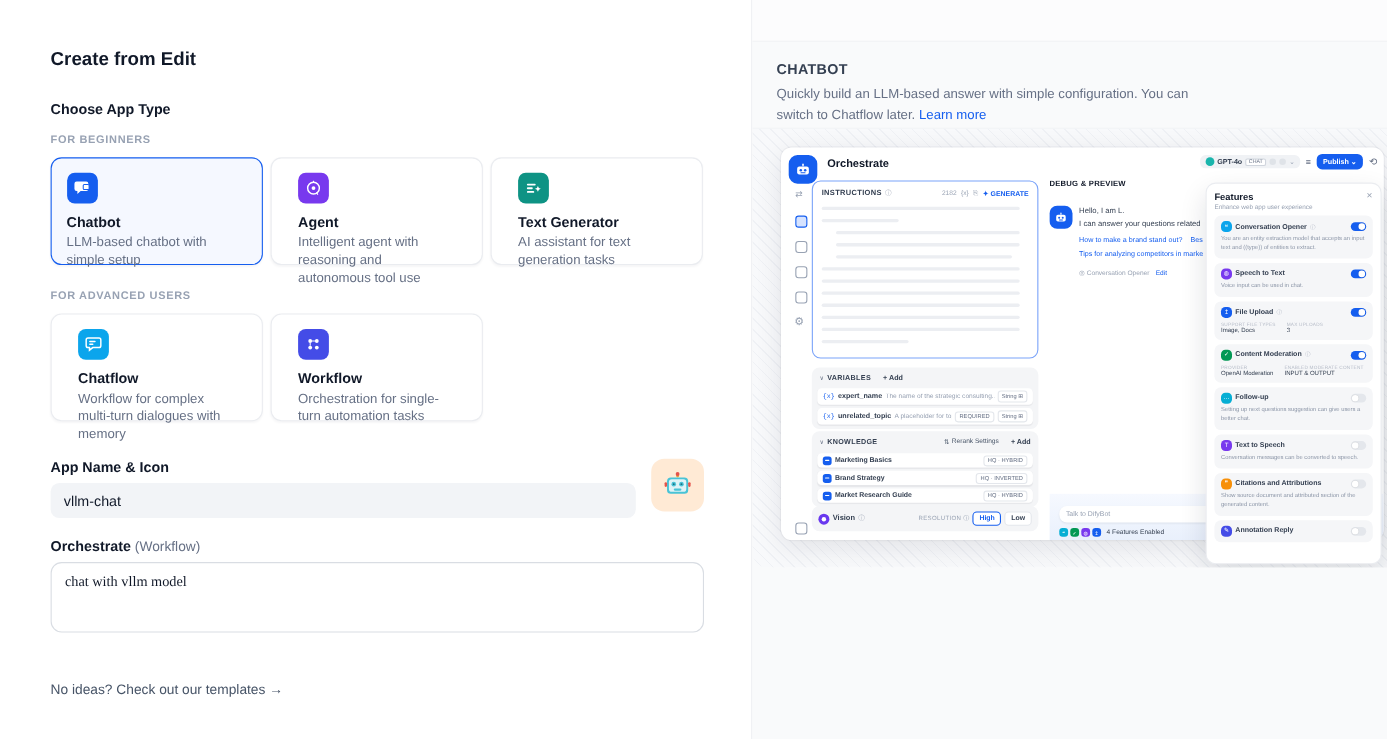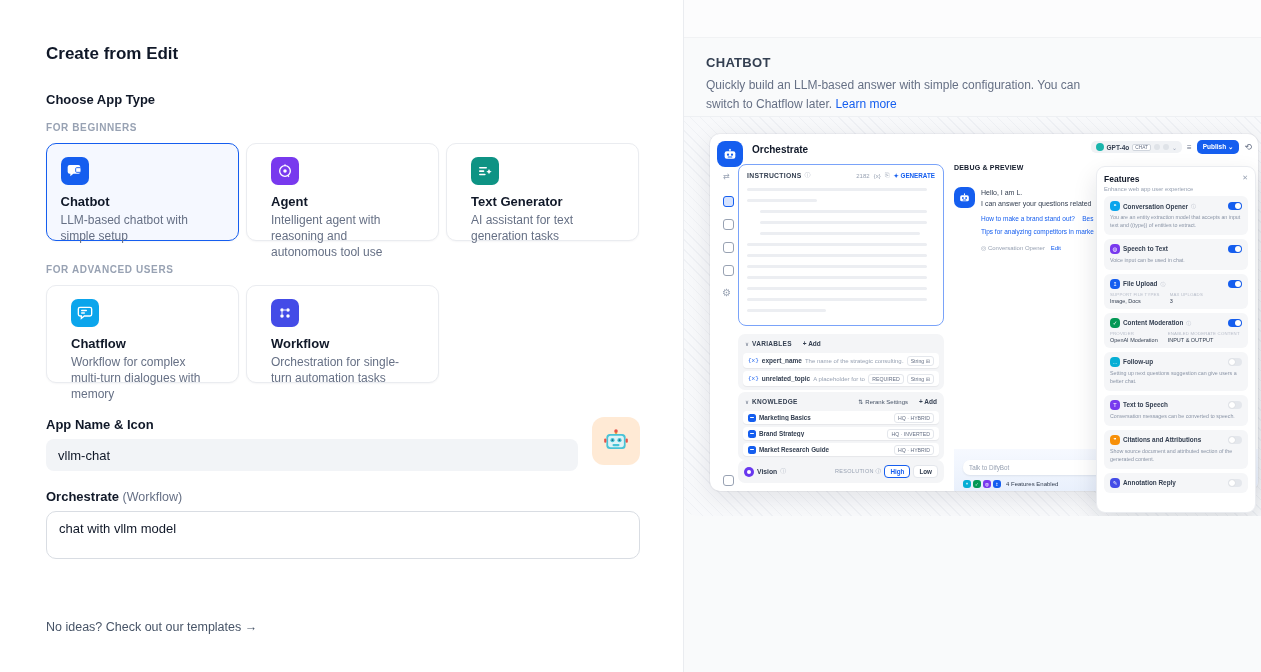--- a/index.html
+++ b/index.html
@@ -17,21 +17,21 @@
   .card-icon { width:28px; height:28px; border-radius:7px; display:flex; align-items:center; justify-content:center; margin-bottom:9px; }
   .card-icon svg { width:16px; height:16px; display:block; }
   .card-title { font-size:13px; font-weight:700; color:#101828; margin-bottom:3px; }
   .card-desc { font-size:12px; color:#667085; line-height:1.35; }
   .name-row { position:relative; margin-top:34px; }
   .lp-field-label { font-size:13px; font-weight:700; color:#101828; }
   .lp-field-label .opt { font-weight:400; color:#667085; font-size:12.5px; }
   .name-input { margin-top:7px; width:532px; height:32px; background:#f2f4f7; border:none; border-radius:8px; padding:0 12px; font-size:13px; color:#101828; font-family:"Liberation Sans",sans-serif; outline:none; display:block; }
   .app-icon-btn { position:absolute; right:0; top:0; width:48px; height:48px; border-radius:12px; background:#ffead5; display:flex; align-items:center; justify-content:center; cursor:pointer; }
   .app-icon-btn svg { width:28px; height:28px; }
-  .desc-area { margin-top:7px; width:594px; height:48px; border:1px solid #d9dde3; border-radius:10px; padding:9px 12px; font-size:13px; color:#101828; font-family:Liberation Sans, sans-serif; resize:none; outline:none; background:#fff; }
+  .desc-area { margin-top:7px; width:594px; height:64px; border:1px solid #d9dde3; border-radius:10px; padding:9px 12px; font-size:13px; color:#101828; font-family:Liberation Serif, serif; resize:none; outline:none; background:#fff; }
   .lp-footer { position:absolute; left:46px; right:43px; bottom:38px; display:flex; align-items:center; }
   .templates-link { font-size:12.5px; color:#475467; cursor:pointer; }
   .footer-btns { margin-left:auto; display:flex; gap:12px; }
   .btn-cancel { height:30px; padding:0 16px; background:#fff; border:1px solid #d0d5dd; border-radius:8px; font-size:13px; font-weight:600; color:#344054; display:flex; align-items:center; cursor:pointer; box-shadow:0 1px 2px rgba(16,24,40,.05); }
   .btn-create { height:30px; padding:0 10px 0 14px; background:#155eef; border:none; border-radius:8px; font-size:13px; font-weight:600; color:#fff; display:flex; align-items:center; gap:5px; cursor:pointer; box-shadow:0 1px 2px rgba(16,24,40,.1); }
   .kbd { width:16px; height:16px; background:rgba(255,255,255,.22); border-radius:4px; font-size:9px; display:flex; align-items:center; justify-content:center; }
 
   
   .right { flex:1; height:672px; background:#f9fafb; position:relative; }
   .rp-topstrip { height:38px; background:#fcfcfd; border-bottom:1px solid #f1f2f4; }

